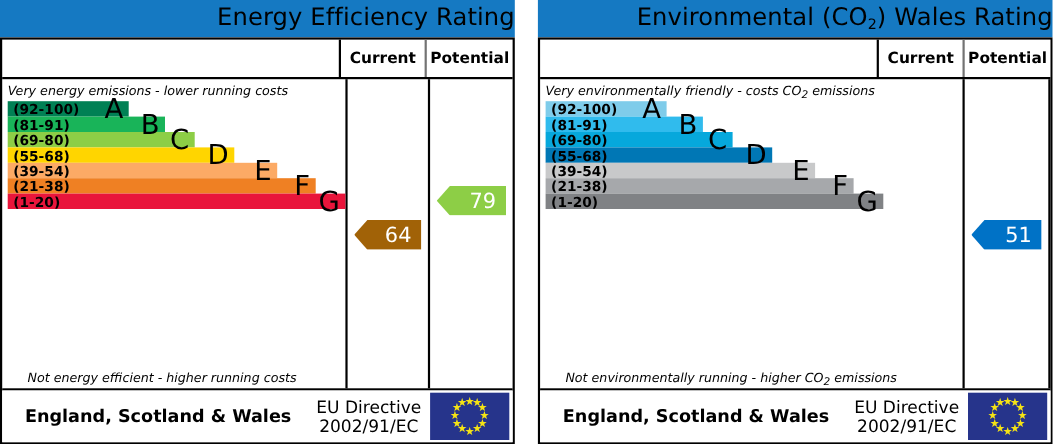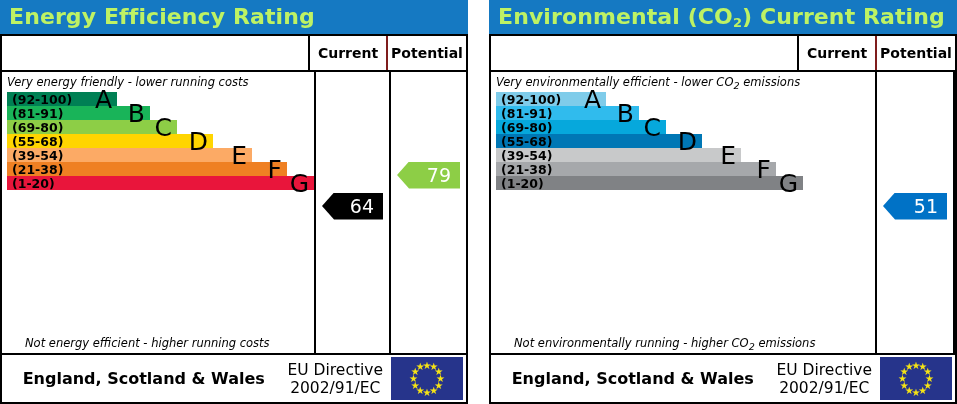--- a/index.html
+++ b/index.html
@@ -24,29 +24,30 @@
     position: relative;
     box-sizing: border-box;
     display: flex;
     flex-direction: column;
   }
 
   
   .epc-title {
     height: 34px;
     background: #1579c2;
-    color: #bef264;
+    color: #000000;
     font-size: 22px;
     line-height: 34px;
     padding-left: 9px;
     box-sizing: border-box;
     white-space: nowrap;
     overflow: hidden;
-    font-weight: bold;
+    font-weight: normal;
     letter-spacing: 0.1px;
+    text-align: right;
   }
   .epc-title sub {
     font-size: 13px;
     vertical-align: baseline;
     position: relative;
     top: 3px;
   }
 
   
   .epc-table {
@@ -73,21 +74,21 @@
   .hdr-cell {
     width: 78px;
     box-sizing: border-box;
     display: flex;
     align-items: center;
     justify-content: center;
     font-size: 14px;
     font-weight: bold;
     color: #000;
   }
-  .hdr-cell.sep { border-right: 2px solid #7f1d1d; }
+  .hdr-cell.sep { border-right: 2px solid #737373; }
 
   
   .body-row {
     flex: 1;
     display: flex;
     box-sizing: border-box;
     border-bottom: 2px solid #000000;
   }
   .graph-col {
     flex: 1;
@@ -153,21 +154,21 @@
     z-index: 2;
   }
 
   
   .arrow-slot {
     position: absolute;
     left: 0;
     right: 0;
     height: 42px;
     display: flex;
-    align-items: center;
+    align-items: flex-end;
   }
   .arrow {
     position: relative;
     height: 27px;
     width: 64px;
     margin-left: 6px;
     margin-right: 6px;
     display: flex;
     align-items: center;
     justify-content: flex-end;
@@ -233,21 +234,21 @@
 
       <div class="hdr-row">
         <div class="hdr-blank"></div>
         <div class="hdr-cell sep">Current</div>
         <div class="hdr-cell">Potential</div>
       </div>
 
       <div class="body-row">
 
         <div class="graph-col">
-          <div class="caption top">Very energy friendly - lower running costs</div>
+          <div class="caption top">Very energy emissions - lower running costs</div>
           <div class="bands" id="bands-0">
               <div class="band" style="width: 110px; background: rgb(0, 128, 84);">
                 <span class="band-range">(92-100)</span>
                 <span class="band-letter">A</span>
               </div>
               <div class="band" style="width: 143px; background: rgb(25, 180, 89);">
                 <span class="band-range">(81-91)</span>
                 <span class="band-letter">B</span>
               </div>
               <div class="band" style="width: 170px; background: rgb(141, 206, 70);">
@@ -269,21 +270,21 @@
               <div class="band" style="width: 307px; background: rgb(233, 21, 59);">
                 <span class="band-range">(1-20)</span>
                 <span class="band-letter">G</span>
               </div>
             </div>
           <div class="caption bottom">Not energy efficient - higher running costs</div>
         </div>
 
         <div class="val-col sep" id="cur-0">
             <div class="arrow-slot" style="top: 113px;">
-              <div class="arrow" style="background: #000000;">64</div>
+              <div class="arrow" style="background: #a16207;">64</div>
             </div>
           </div>
         <div class="val-col" id="pot-0">
             <div class="arrow-slot" style="top: 82px;">
               <div class="arrow" style="background: rgb(141, 206, 70);">79</div>
             </div>
           </div>
       </div>
 
       <div class="footer-row">
@@ -306,35 +307,35 @@
             <span class="eu-star" style="left: 19.8087px; top: 10.25px;">★</span>
             <span class="eu-star" style="left: 24.75px; top: 5.30866px;">★</span>
           </div>
       </div>
 
     </div>
   </div>
 
   <div class="epc">
     <div class="epc-title">
-      <span>Environmental (CO</span><sub>2</sub><span>) Current Rating</span>
+      <span>Environmental (CO</span><sub>2</sub><span>) Wales Rating</span>
     </div>
 
     <div class="epc-table">
 
       <div class="hdr-row">
         <div class="hdr-blank"></div>
         <div class="hdr-cell sep">Current</div>
         <div class="hdr-cell">Potential</div>
       </div>
 
       <div class="body-row">
 
         <div class="graph-col">
-          <div class="caption top"><span>Very environmentally efficient - lower CO</span><sub>2</sub><span> emissions</span></div>
+          <div class="caption top"><span>Very environmentally friendly - costs CO</span><sub>2</sub><span> emissions</span></div>
           <div class="bands" id="bands-1">
               <div class="band" style="width: 110px; background: rgb(127, 204, 234);">
                 <span class="band-range">(92-100)</span>
                 <span class="band-letter">A</span>
               </div>
               <div class="band" style="width: 143px; background: rgb(48, 187, 237);">
                 <span class="band-range">(81-91)</span>
                 <span class="band-letter">B</span>
               </div>
               <div class="band" style="width: 170px; background: rgb(6, 168, 220);">

